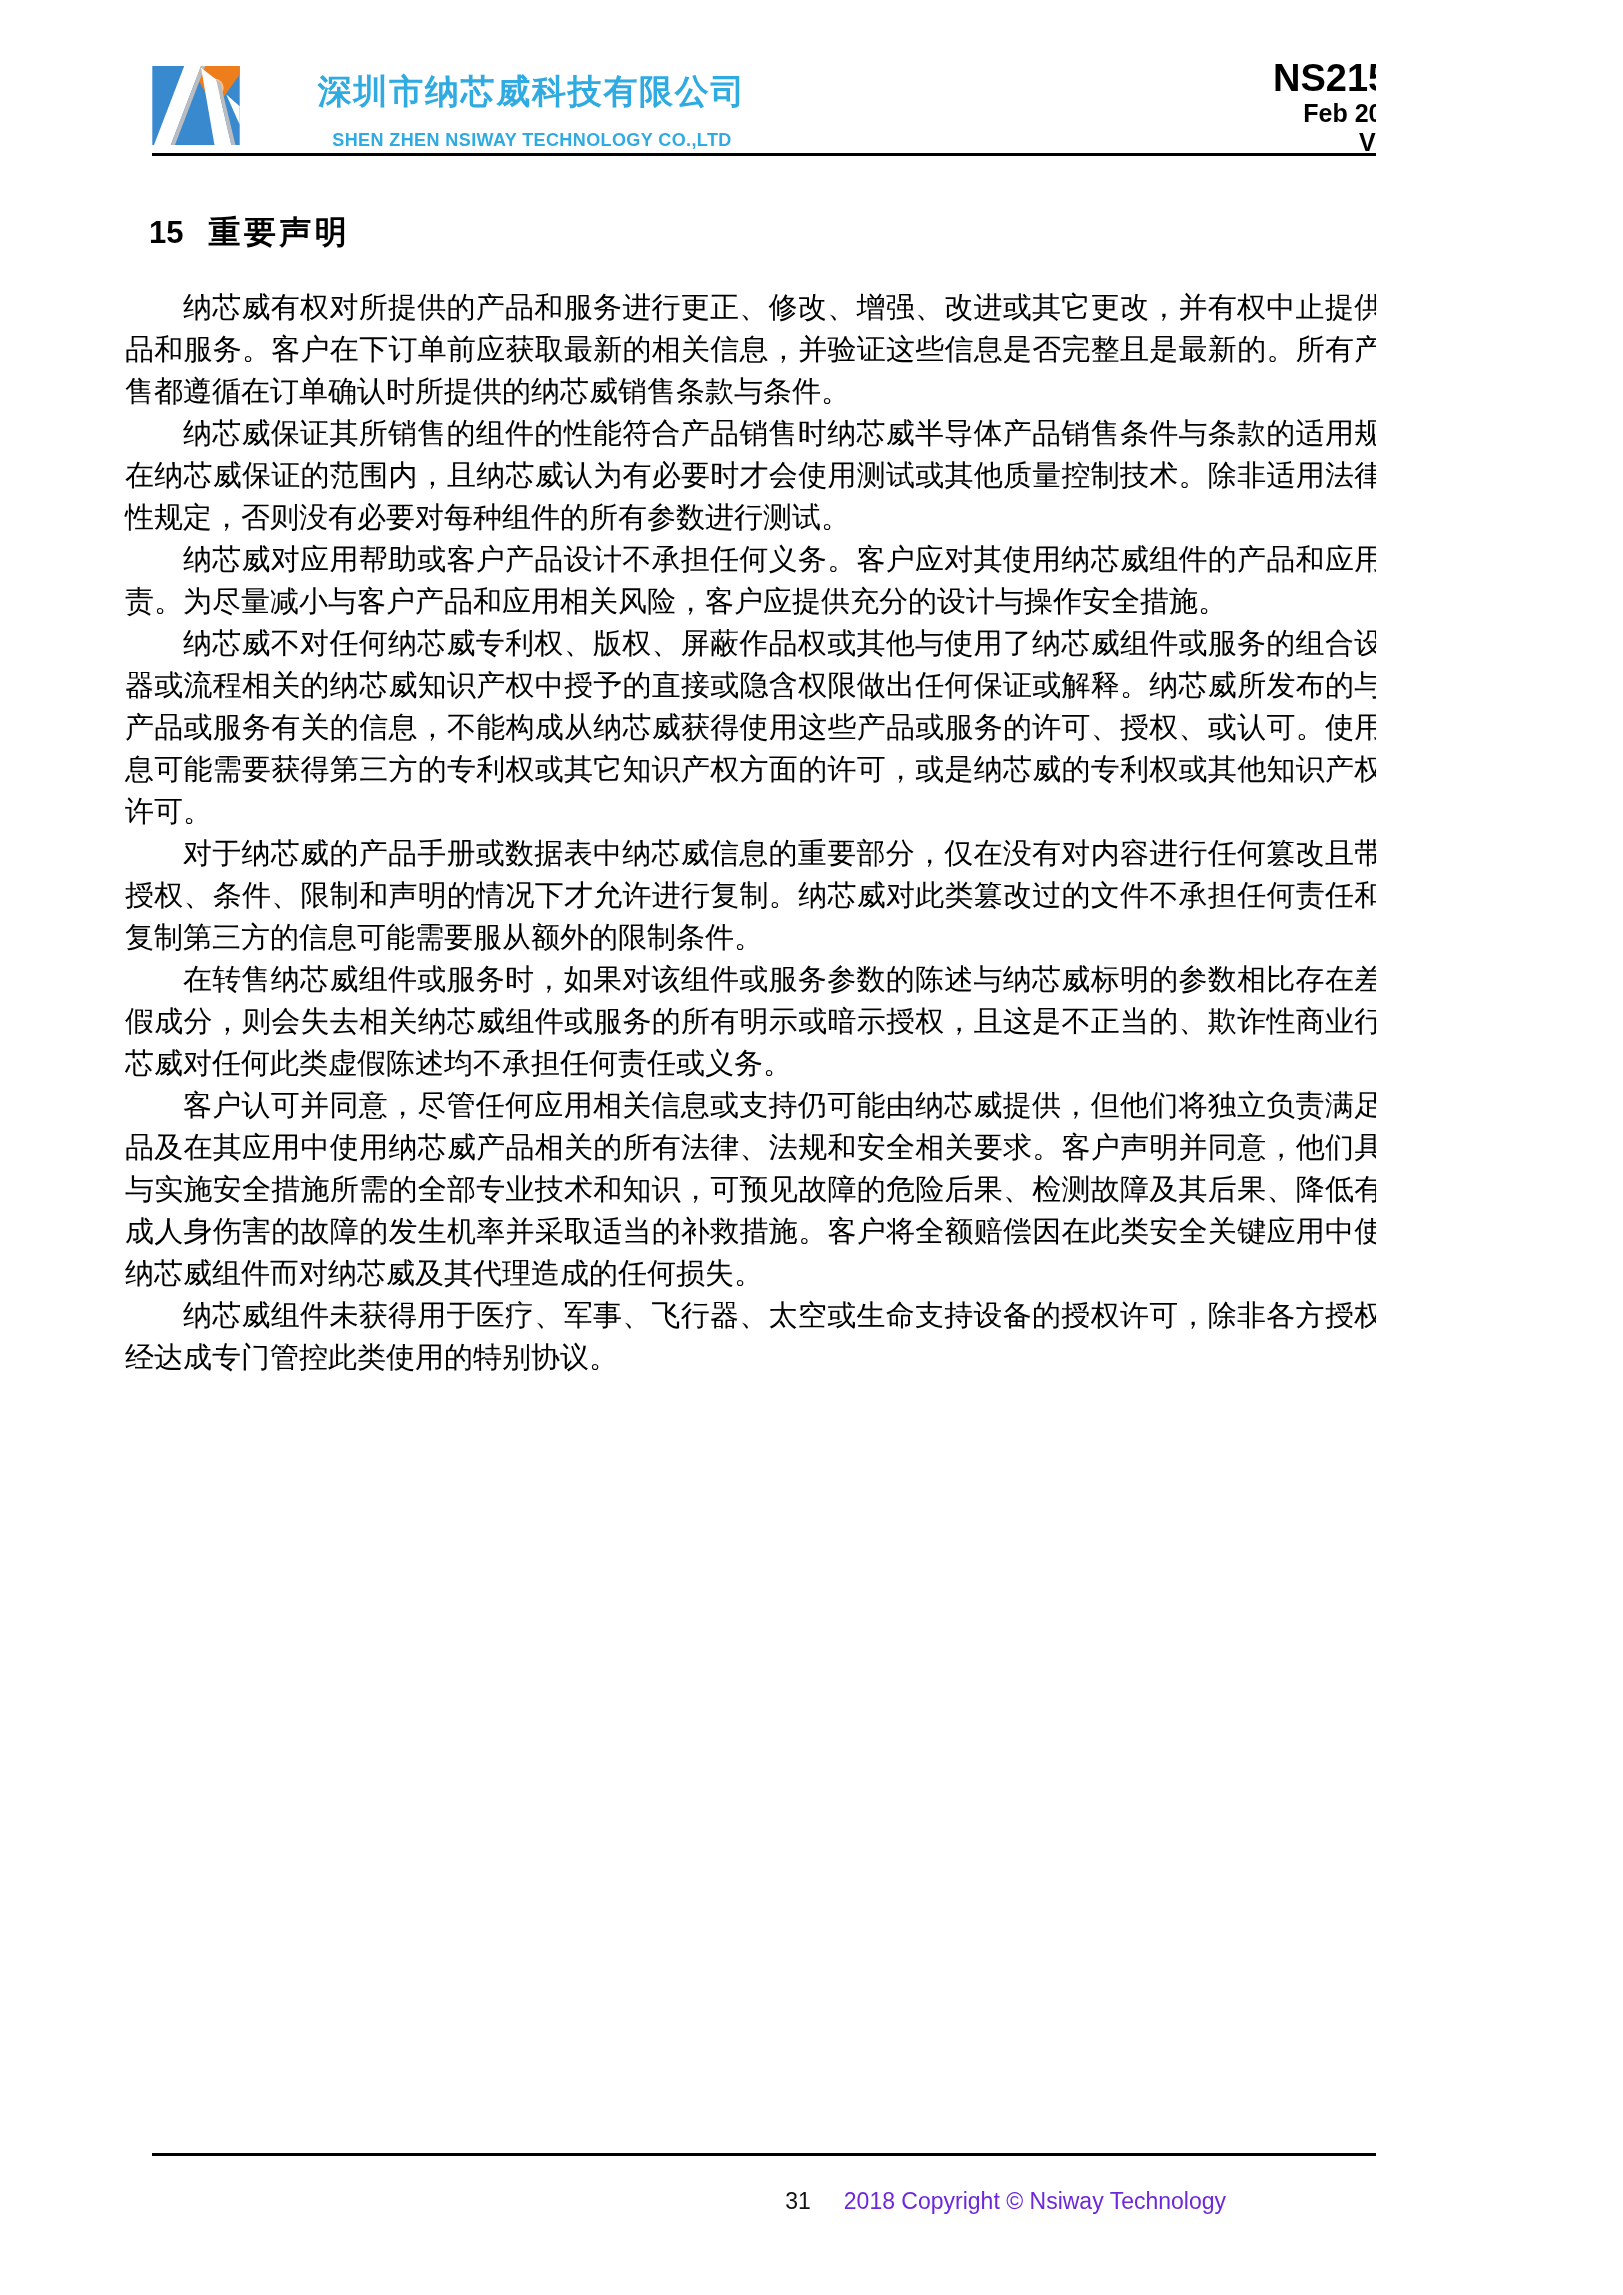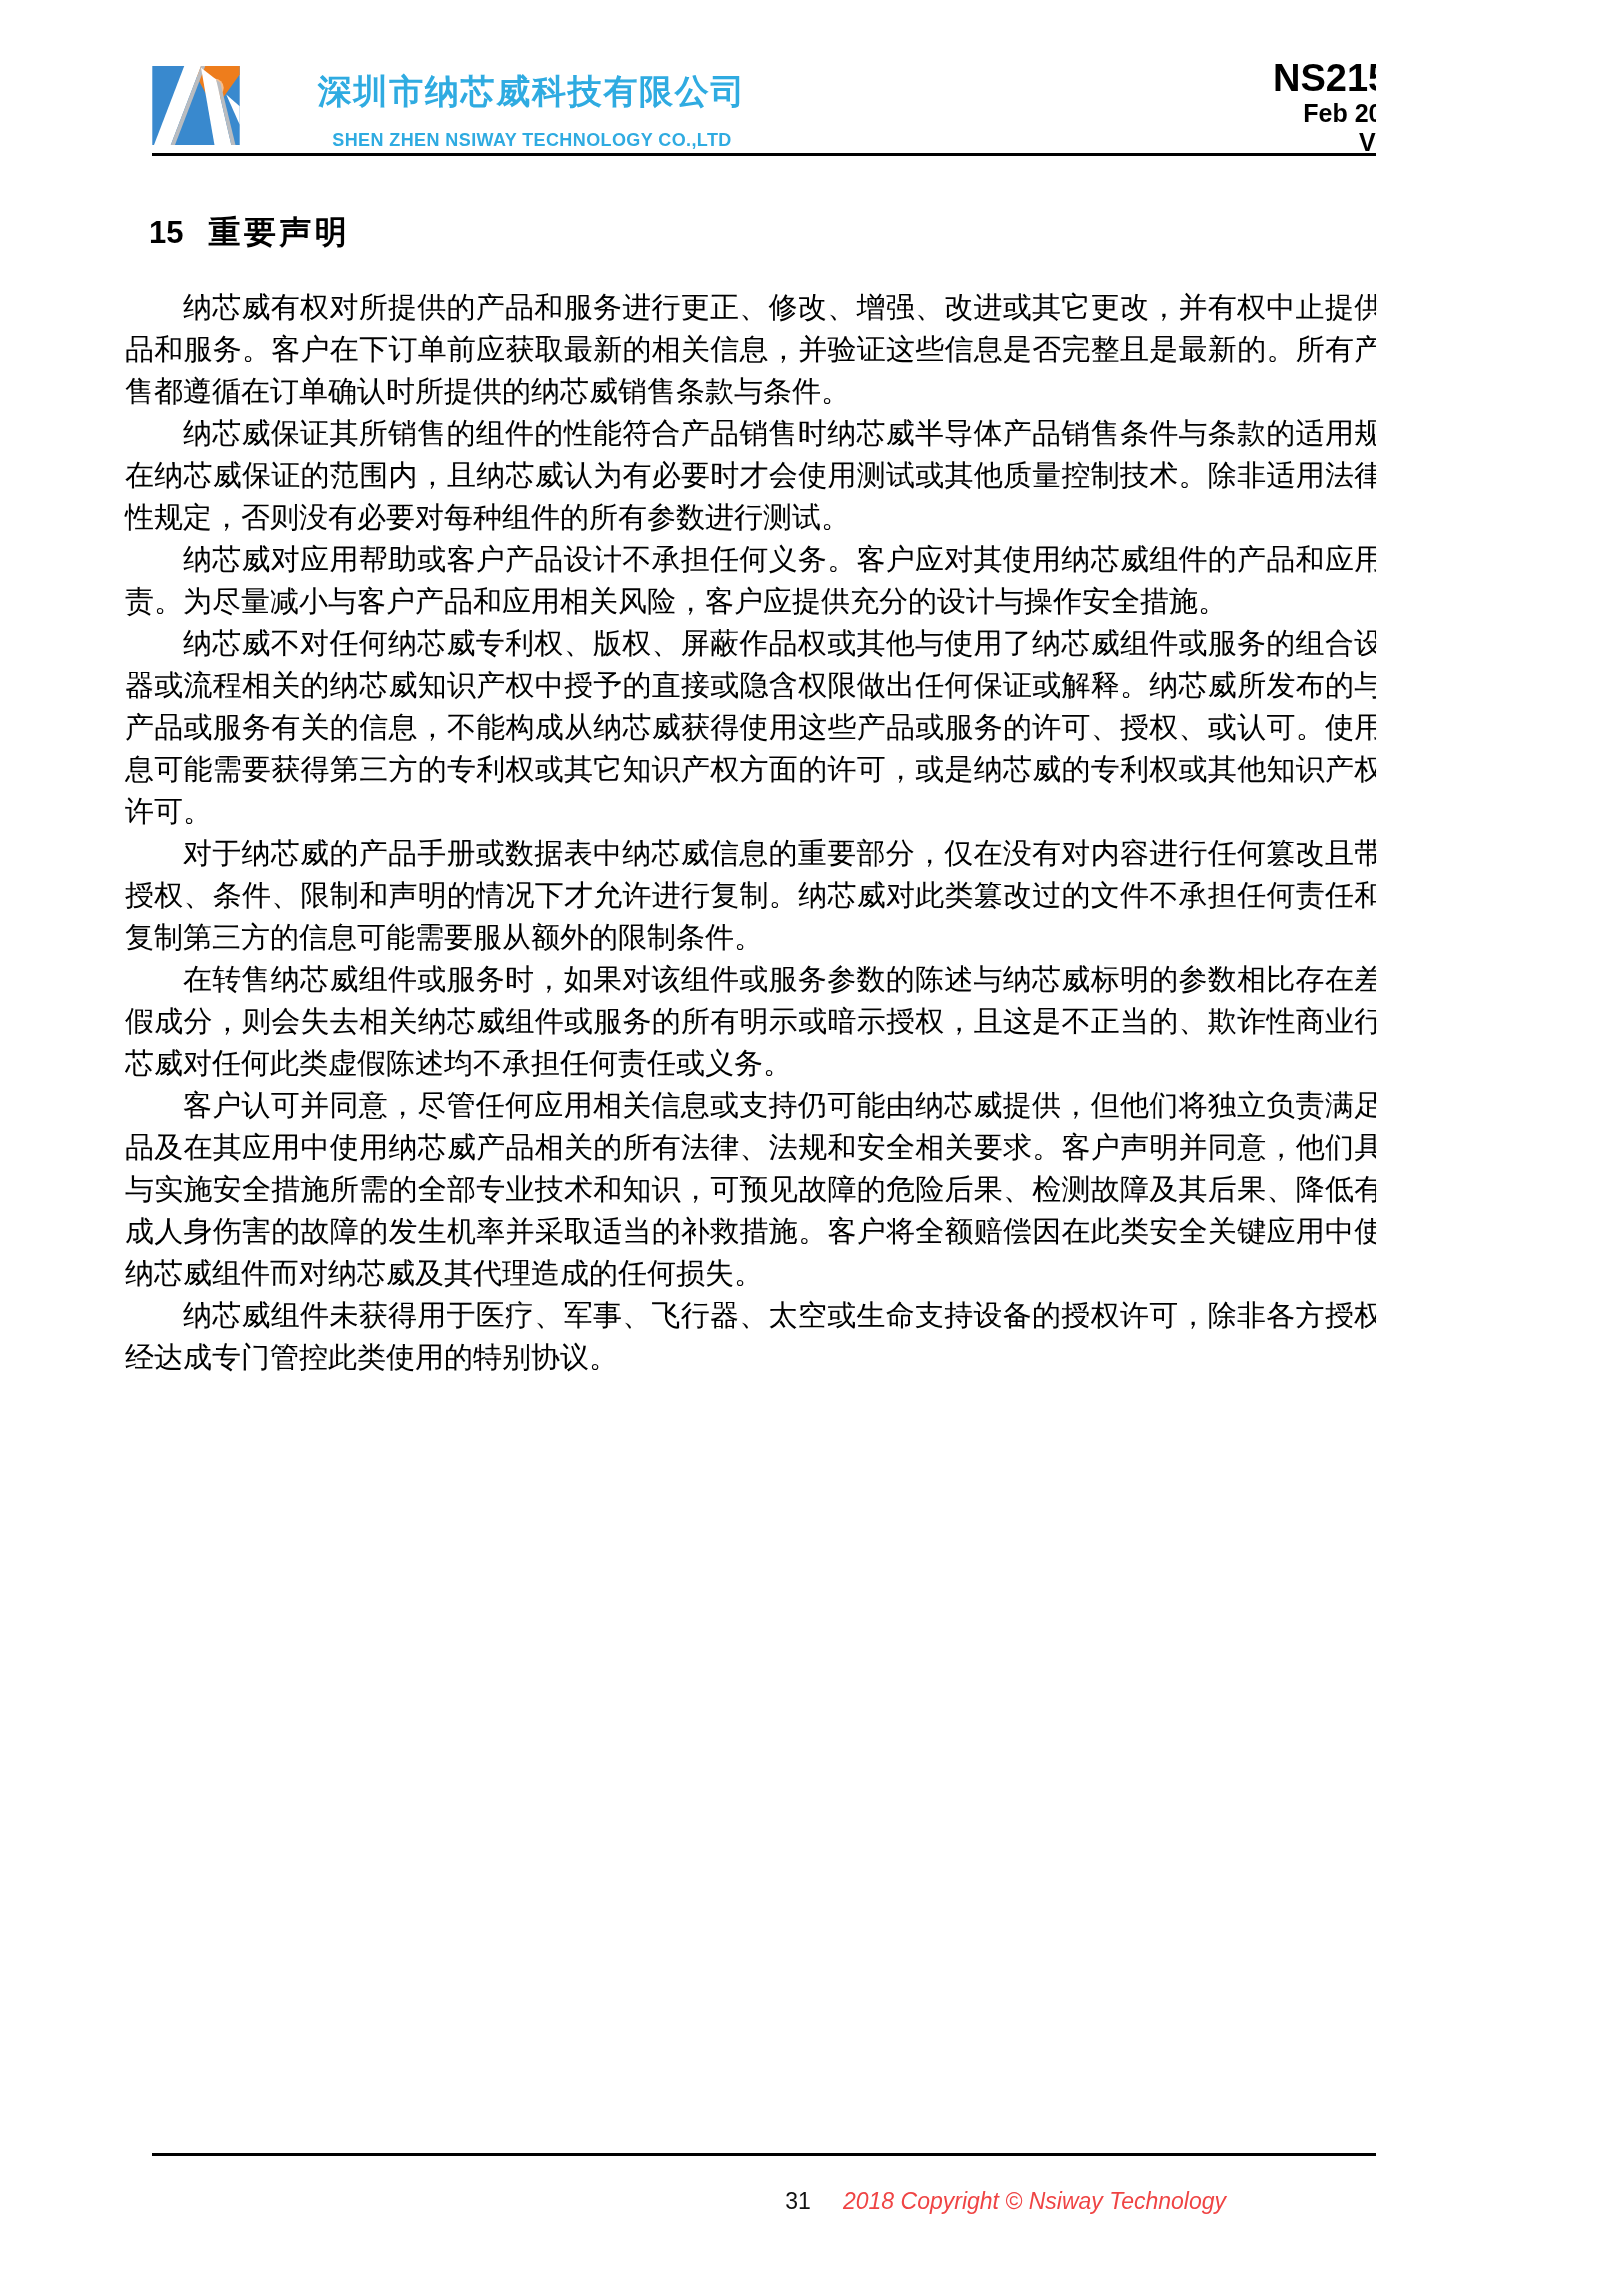--- a/index.html
+++ b/index.html
@@ -115,23 +115,22 @@
     text-align: center;
     font-family: "Liberation Sans", sans-serif;
     font-size: 23px;
     color: #111;
   }
   .footer-copyright {
     position: absolute;
     right: 150px; top: 2188px;
     font-family: "Liberation Sans", sans-serif;
     font-size: 23px;
-    color: #ef4444;
+    color: #6d28d9;
     white-space: nowrap;
-    font-style: italic;
   }
 </style>
 </head>
 <body>
 
 <div class="page">
 
   <div class="logo">
     <svg viewBox="0 0 104 94" width="88" height="79" aria-hidden="true">
       <rect x="0" y="0" width="104" height="94" fill="#3989CE"></rect>

